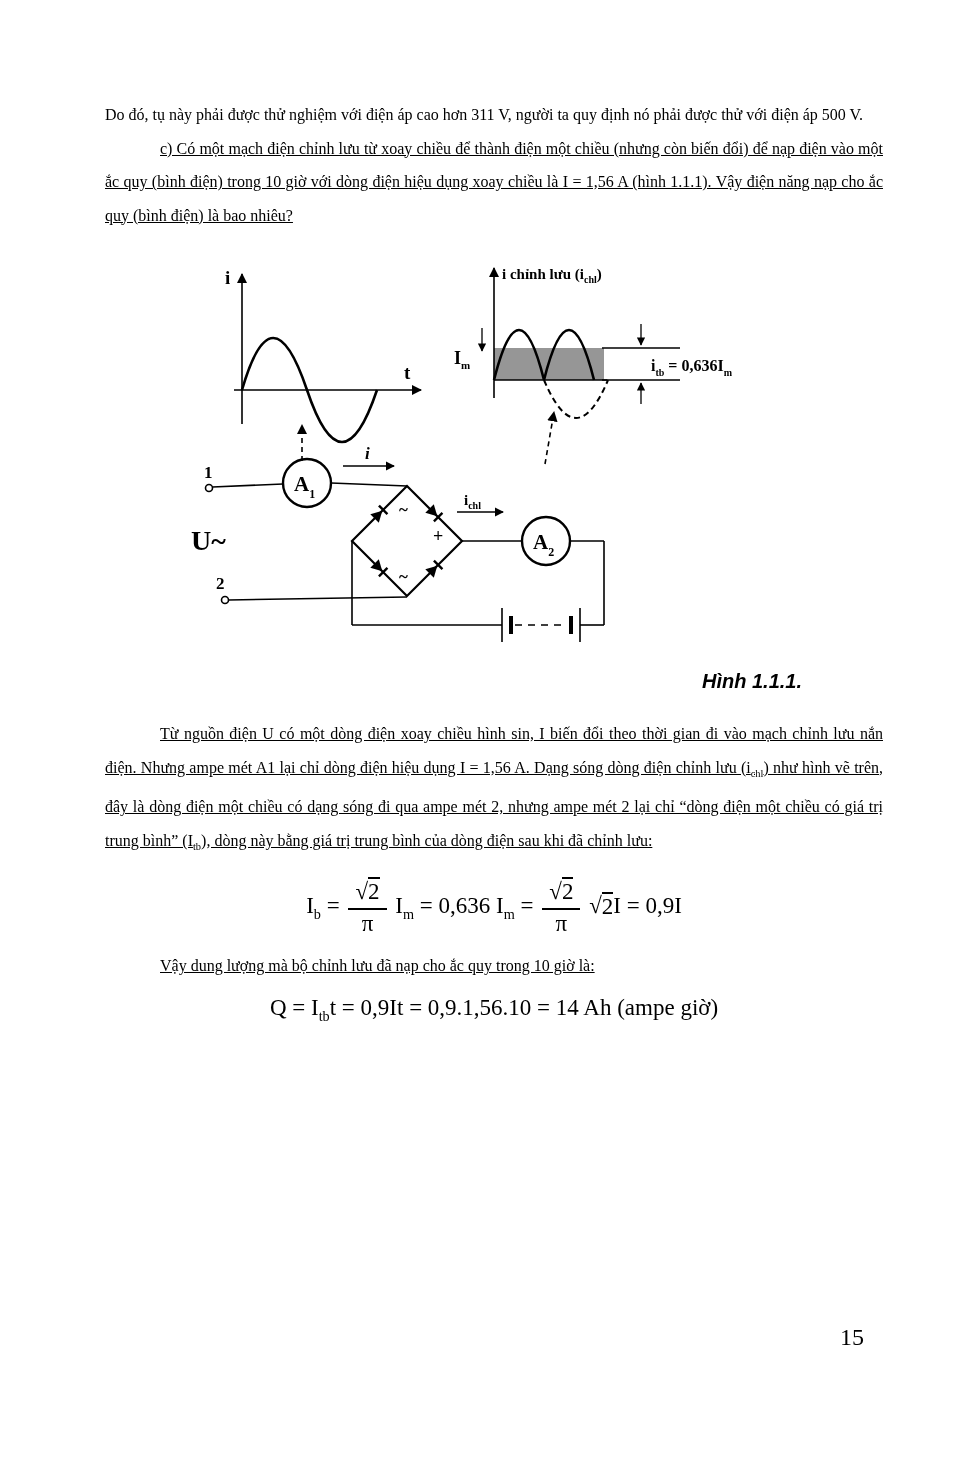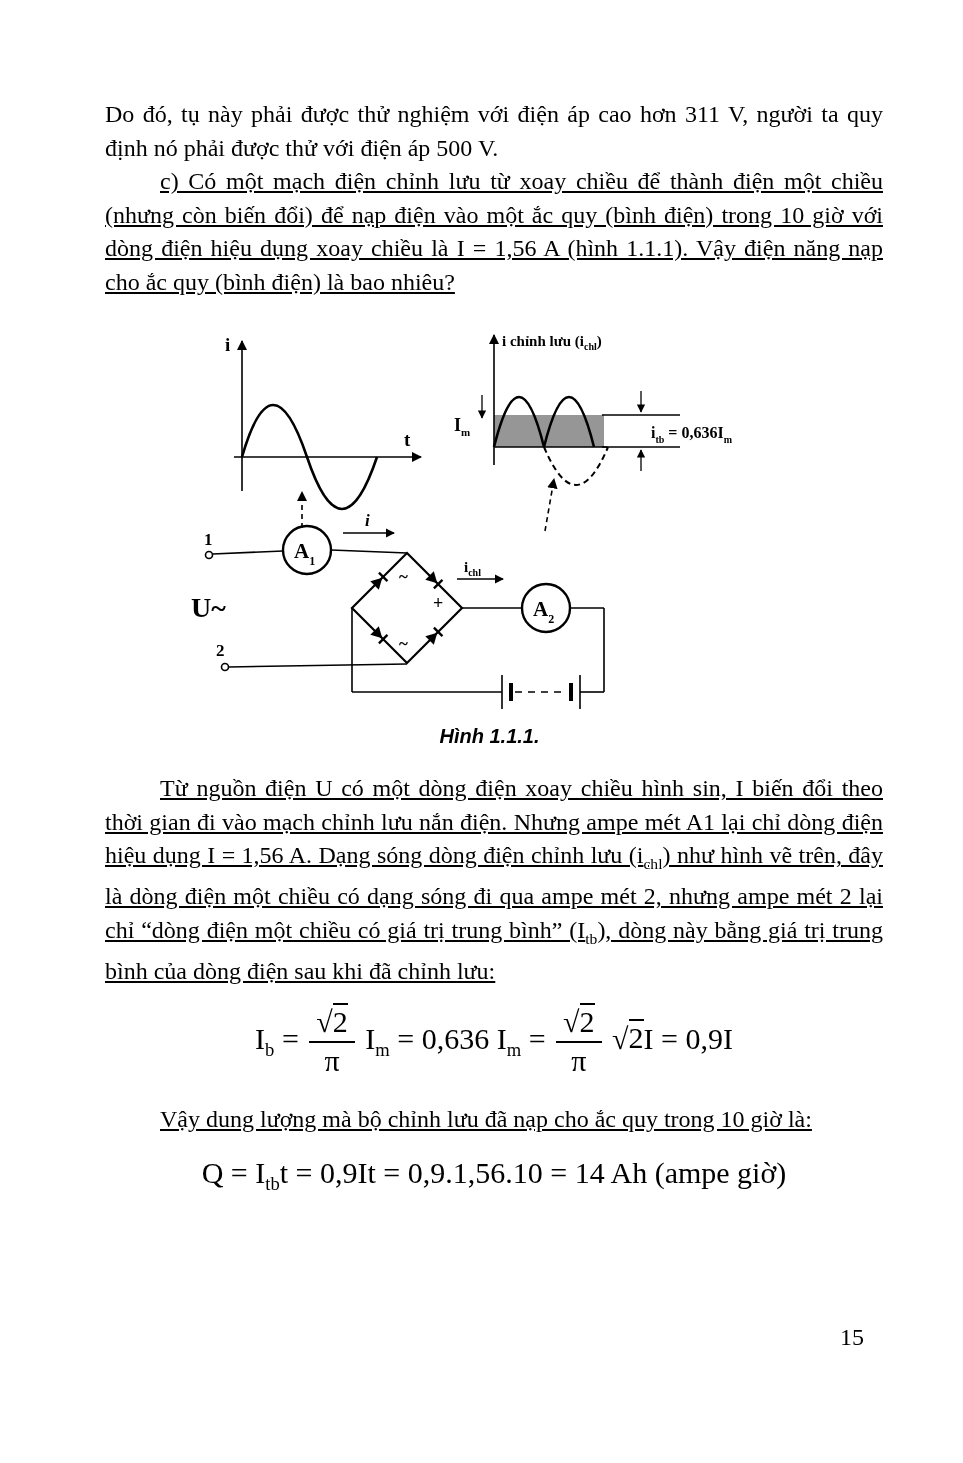--- a/index.html
+++ b/index.html
@@ -2,28 +2,28 @@
 <html><head>
 <meta charset="utf-8">
 <style>
   html,body{margin:0;padding:0;}
   body{
     width:963px;height:1463px;background:#ffffff;color:#000;
     font-family:"Liberation Serif", serif;
     position:relative;overflow:hidden;
   }
   .content{position:absolute;top:98px;left:105px;width:778px;}
-  p.para{font-size:24px;line-height:33.5px;text-align:justify;margin:0;}
+  p.para{font-size:16px;line-height:33.5px;text-align:justify;margin:0;}
   p.para sub{font-size:65%;}
   .indent{text-indent:55px;text-decoration:underline;}
   .fig{margin:26px 0 4px 72px;width:625px;}
   .fig svg{display:block;}
-  .caption{text-align:center;font-family:"Liberation Sans",sans-serif;
-    font-weight:bold;font-style:italic;font-size:20px;}
-  .formula{text-align:center;font-size:30px;margin:16px 0 10px 0;white-space:nowrap;}
+  .caption{text-align:right;font-family:"Liberation Sans",sans-serif;
+    font-weight:bold;font-style:italic;font-size:20px;margin-top:12px;}
+  .formula{text-align:center;font-size:23px;margin:16px 0 10px 0;white-space:nowrap;}
   .formula sub{font-size:62%;}
   .frac{display:inline-block;vertical-align:middle;text-align:center;padding:0 3px;line-height:1.15;}
   .frac .num{display:block;padding:0 7px 2px 7px;border-bottom:2px solid #000;}
   .frac .den{display:block;padding-top:1px;}
   .radtop{border-top:2px solid #000;}
   .pagenum{position:absolute;left:840px;top:1324px;font-size:24px;text-align:right;}
   svg text{font-family:"Liberation Serif", serif;font-weight:bold;fill:#000;stroke:none;}
 </style>
 </head>
 <body>
@@ -123,21 +123,21 @@
     <div class="caption">Hình 1.1.1.</div>
   </div>
 
   <p class="para indent" style="margin-top:24px"><span>Từ nguồn điện U có một dòng điện xoay chiều hình sin, I biến đổi theo thời gian đi vào mạch chỉnh lưu nắn điện. Nhưng ampe mét A1 lại chỉ dòng điện hiệu dụng I = 1,56 A. Dạng sóng dòng điện chỉnh lưu (i</span><sub>chl</sub><span>) như hình vẽ trên, đây là dòng điện một chiều có dạng sóng đi qua ampe mét 2, nhưng ampe mét 2 lại chỉ “dòng điện một chiều có giá trị trung bình” (I</span><sub>tb</sub><span>), dòng này bằng giá trị trung bình của dòng điện sau khi đã chỉnh lưu:</span></p>
 
   <div class="formula">
     <span>I</span><sub>b</sub><span> = </span><span class="frac"><span class="num"><span>√</span><span class="radtop">2</span></span><span class="den">π</span></span><span> I</span><sub>m</sub><span> = 0,636 I</span><sub>m</sub><span> = </span><span class="frac"><span class="num"><span>√</span><span class="radtop">2</span></span><span class="den">π</span></span><span> √</span><span class="radtop">2</span><span>I = 0,9I</span>
   </div>
 
 
-  <p class="para indent" style="margin-top:24px"><span>Vậy dung lượng mà bộ chỉnh lưu đã nạp cho ắc quy trong 10 giờ là:</span></p>
+  <p class="para indent" style="margin-top:12px"><span>Vậy dung lượng mà bộ chỉnh lưu đã nạp cho ắc quy trong 10 giờ là:</span></p>
 
-  <div class="formula" style="margin-top:20px">
+  <div class="formula" style="margin-top:12px">
     <span>Q = I</span><sub>tb</sub><span>t = 0,9It = 0,9.1,56.10 = 14 Ah (ampe giờ)</span>
   </div>
 
 </div>
 
 <div class="pagenum">15</div>
 
 </body></html>

